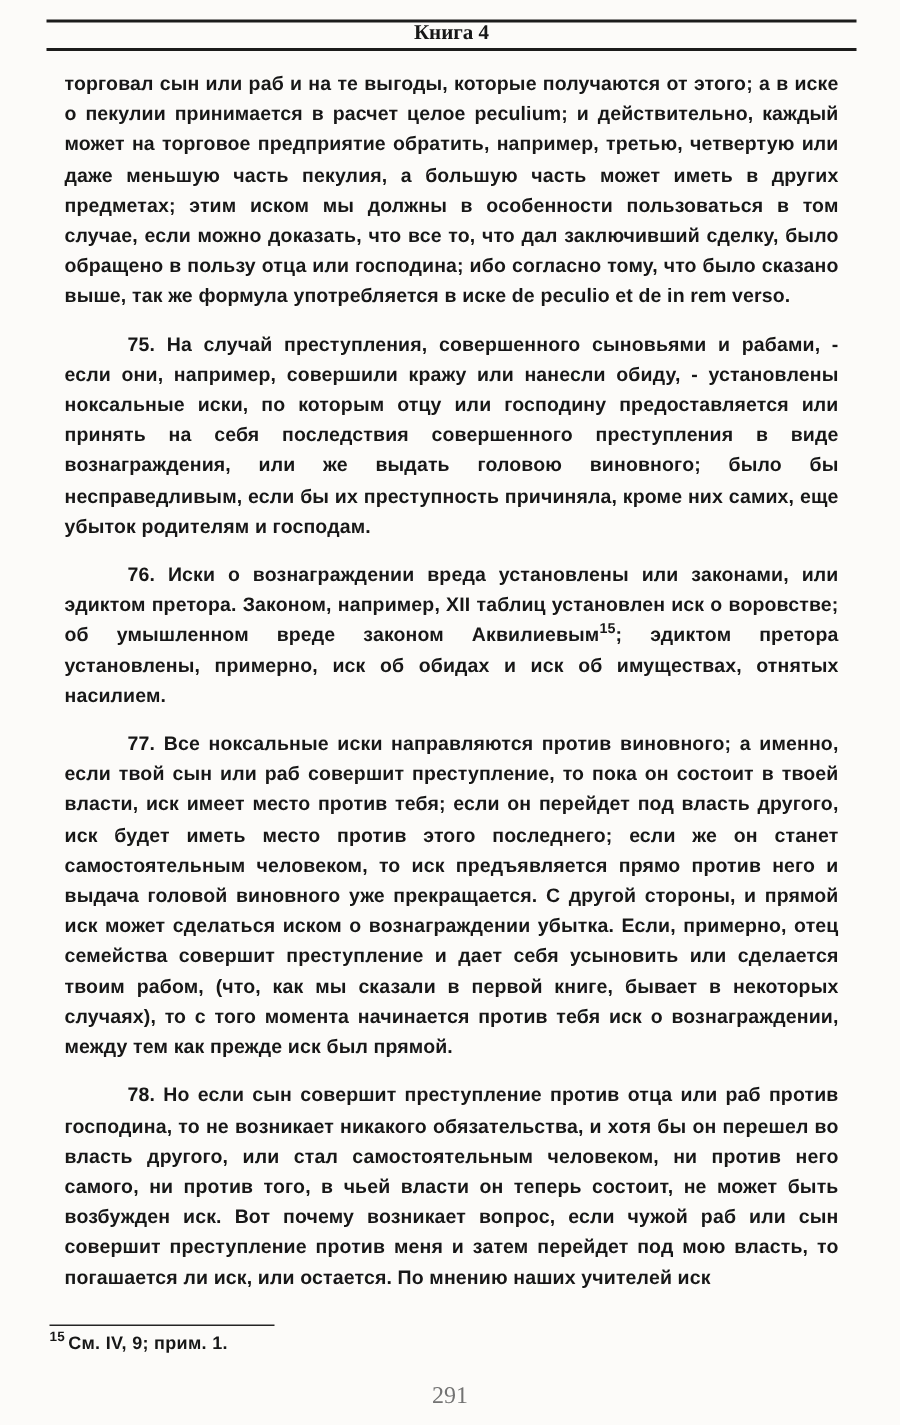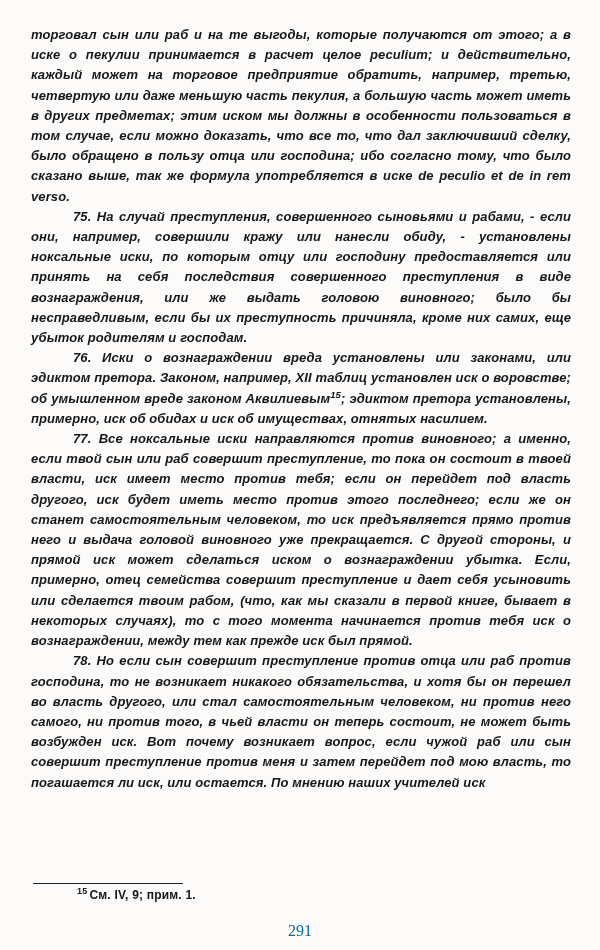--- a/index.html
+++ b/index.html
@@ -33,23 +33,22 @@
   }
   .body-text {
     margin-top: 12px;
     font-size: 13px;
     font-weight: bold;
     line-height: 20.2px;
     text-align: justify;
     letter-spacing: 0.1px;
   }
   .para {
-    margin: 0;
+    margin: 12px;
     text-indent: 42px;
-    font-style: italic;
   }
   .para.no-indent {
     text-indent: 0;
   }
   .fn-ref {
     font-size: 9.5px;
     line-height: 0;
     font-weight: bold;
   }
   .footnote-area {
@@ -58,47 +57,49 @@
     bottom: 48px;
     width: 540px;
   }
   .footnote-rule {
     width: 150px;
     border-top: 1.5px solid #242424;
     height: 0;
   }
   .footnote {
     margin-top: 4px;
-    margin-left: 44px;
     font-size: 12px;
     font-weight: bold;
     letter-spacing: 0.2px;
   }
   .footnote .fn-marker {
     font-size: 9px;
     line-height: 0;
     margin-right: 2px;
   }
   .page-number {
     position: absolute;
     left: 0;
     right: 0;
     bottom: 10px;
     text-align: center;
     font-family: "Liberation Serif", serif;
     font-weight: normal;
     font-size: 16px;
-    color: #0369a1;
+    color: #737373;
   }
 </style>
 </head>
 <body>
 
 <div class="page">
 
+  <div class="header">
+    <span>Книга 4</span>
+  </div>
 
   <div class="body-text">
     <p class="para no-indent">торговал сын или раб и на те выгоды, которые получаются от этого; а в иске о пекулии принимается в расчет целое peculium; и действительно, каждый может на торговое предприятие обратить, например, третью, четвертую или даже меньшую часть пекулия, а большую часть может иметь в других предметах; этим иском мы должны в особенности пользоваться в том случае, если можно доказать, что все то, что дал заключивший сделку, было обращено в пользу отца или господина; ибо согласно тому, что было сказано выше, так же формула употребляется в иске de peculio et de in rem verso.</p>
     <p class="para">75. На случай преступления, совершенного сыновьями и рабами, - если они, например, совершили кражу или нанесли обиду, - установлены ноксальные иски, по которым отцу или господину предоставляется или принять на себя последствия совершенного преступления в виде вознаграждения, или же выдать головою виновного; было бы несправедливым, если бы их преступность причиняла, кроме них самих, еще убыток родителям и господам.</p>
     <p class="para"><span>76. Иски о вознаграждении вреда установлены или законами, или эдиктом претора. Законом, например, XII таблиц установлен иск о воровстве; об умышленном вреде законом Аквилиевым</span><sup class="fn-ref">15</sup><span>; эдиктом претора установлены, примерно, иск об обидах и иск об имуществах, отнятых насилием.</span></p>
     <p class="para">77. Все ноксальные иски направляются против виновного; а именно, если твой сын или раб совершит преступление, то пока он состоит в твоей власти, иск имеет место против тебя; если он перейдет под власть другого, иск будет иметь место против этого последнего; если же он станет самостоятельным человеком, то иск предъявляется прямо против него и выдача головой виновного уже прекращается. С другой стороны, и прямой иск может сделаться иском о вознаграждении убытка. Если, примерно, отец семейства совершит преступление и дает себя усыновить или сделается твоим рабом, (что, как мы сказали в первой книге, бывает в некоторых случаях), то с того момента начинается против тебя иск о вознаграждении, между тем как прежде иск был прямой.</p>
     <p class="para">78. Но если сын совершит преступление против отца или раб против господина, то не возникает никакого обязательства, и хотя бы он перешел во власть другого, или стал самостоятельным человеком, ни против него самого, ни против того, в чьей власти он теперь состоит, не может быть возбужден иск. Вот почему возникает вопрос, если чужой раб или сын совершит преступление против меня и затем перейдет под мою власть, то погашается ли иск, или остается. По мнению наших учителей иск</p>
   </div>
 
   <div class="footnote-area">

